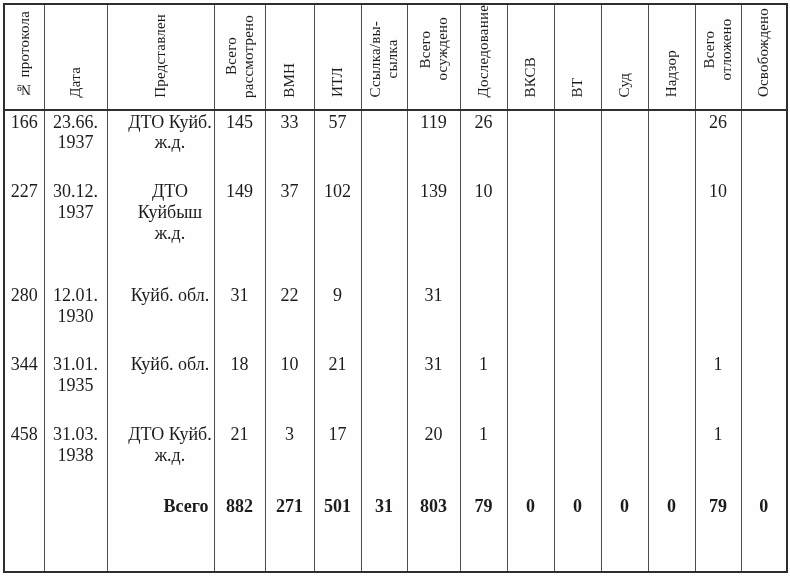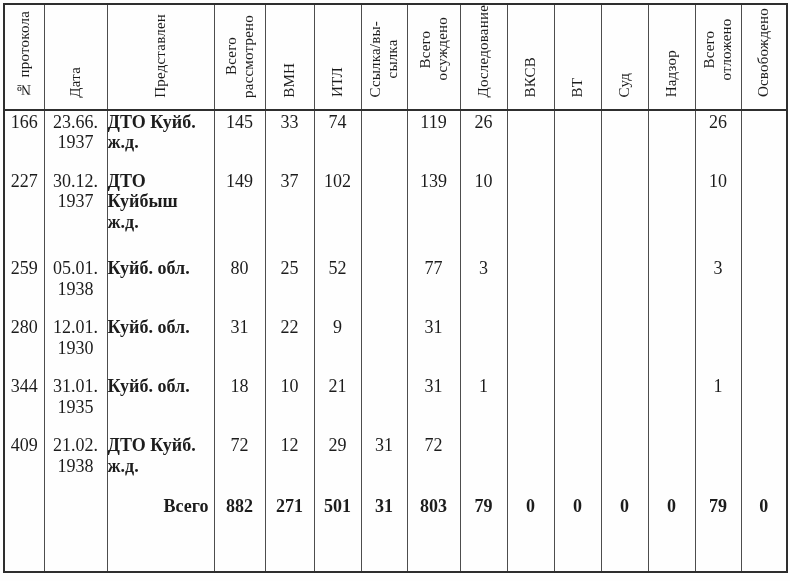--- a/index.html
+++ b/index.html
@@ -49,21 +49,21 @@
   }
   tbody td {
     height: 43px;
     vertical-align: top;
     text-align: center;
     font-size: 18px;
     line-height: 1.16;
     padding-top: 1px;
     white-space: pre-line;
   }
-  tbody td.c2 { text-align: left; padding-left: 0; font-weight: bold; }
+  tbody td.c2 { text-align: center; padding-left: 19px; }
   tfoot td {
     height: 79px;
     vertical-align: top;
     text-align: center;
     font-weight: bold;
     font-size: 18px;
     padding-top: 3px;
   }
   tfoot td.c2 { text-align: right; padding-right: 5px; }
 </style>
@@ -112,21 +112,21 @@
     </thead>
     <tbody id="body-rows">
         <tr>
           <td class="c0">166</td>
           <td class="c1">23.66.
 1937</td>
           <td class="c2">ДТО Куйб.
 ж.д.</td>
           <td class="c3">145</td>
           <td class="c4">33</td>
-          <td class="c5">74</td>
+          <td class="c5">57</td>
           <td class="c6"></td>
           <td class="c7">119</td>
           <td class="c8">26</td>
           <td class="c9"></td>
           <td class="c10"></td>
           <td class="c11"></td>
           <td class="c12"></td>
           <td class="c13">26</td>
           <td class="c14"></td>
         </tr>
@@ -143,38 +143,20 @@
           <td class="c7">139</td>
           <td class="c8">10</td>
           <td class="c9"></td>
           <td class="c10"></td>
           <td class="c11"></td>
           <td class="c12"></td>
           <td class="c13">10</td>
           <td class="c14"></td>
         </tr>
         <tr>
-          <td class="c0">259</td>
-          <td class="c1">05.01.
-1938</td>
-          <td class="c2">Куйб. обл.</td>
-          <td class="c3">80</td>
-          <td class="c4">25</td>
-          <td class="c5">52</td>
-          <td class="c6"></td>
-          <td class="c7">77</td>
-          <td class="c8">3</td>
-          <td class="c9"></td>
-          <td class="c10"></td>
-          <td class="c11"></td>
-          <td class="c12"></td>
-          <td class="c13">3</td>
-          <td class="c14"></td>
-        </tr>
-        <tr>
           <td class="c0">280</td>
           <td class="c1">12.01.
 1930</td>
           <td class="c2">Куйб. обл.</td>
           <td class="c3">31</td>
           <td class="c4">22</td>
           <td class="c5">9</td>
           <td class="c6"></td>
           <td class="c7">31</td>
           <td class="c8"></td>
@@ -197,36 +179,36 @@
           <td class="c7">31</td>
           <td class="c8">1</td>
           <td class="c9"></td>
           <td class="c10"></td>
           <td class="c11"></td>
           <td class="c12"></td>
           <td class="c13">1</td>
           <td class="c14"></td>
         </tr>
         <tr>
-          <td class="c0">409</td>
-          <td class="c1">21.02.
+          <td class="c0">458</td>
+          <td class="c1">31.03.
 1938</td>
           <td class="c2">ДТО Куйб.
 ж.д.</td>
-          <td class="c3">72</td>
-          <td class="c4">12</td>
-          <td class="c5">29</td>
-          <td class="c6">31</td>
-          <td class="c7">72</td>
-          <td class="c8"></td>
-          <td class="c9"></td>
-          <td class="c10"></td>
-          <td class="c11"></td>
-          <td class="c12"></td>
-          <td class="c13"></td>
+          <td class="c3">21</td>
+          <td class="c4">3</td>
+          <td class="c5">17</td>
+          <td class="c6"></td>
+          <td class="c7">20</td>
+          <td class="c8">1</td>
+          <td class="c9"></td>
+          <td class="c10"></td>
+          <td class="c11"></td>
+          <td class="c12"></td>
+          <td class="c13">1</td>
           <td class="c14"></td>
         </tr>
       </tbody>
     <tfoot>
       <tr>
         <td class="c0"></td>
         <td class="c1"></td>
         <td class="c2">Всего</td>
         <td class="c3">882</td>
         <td class="c4">271</td>

